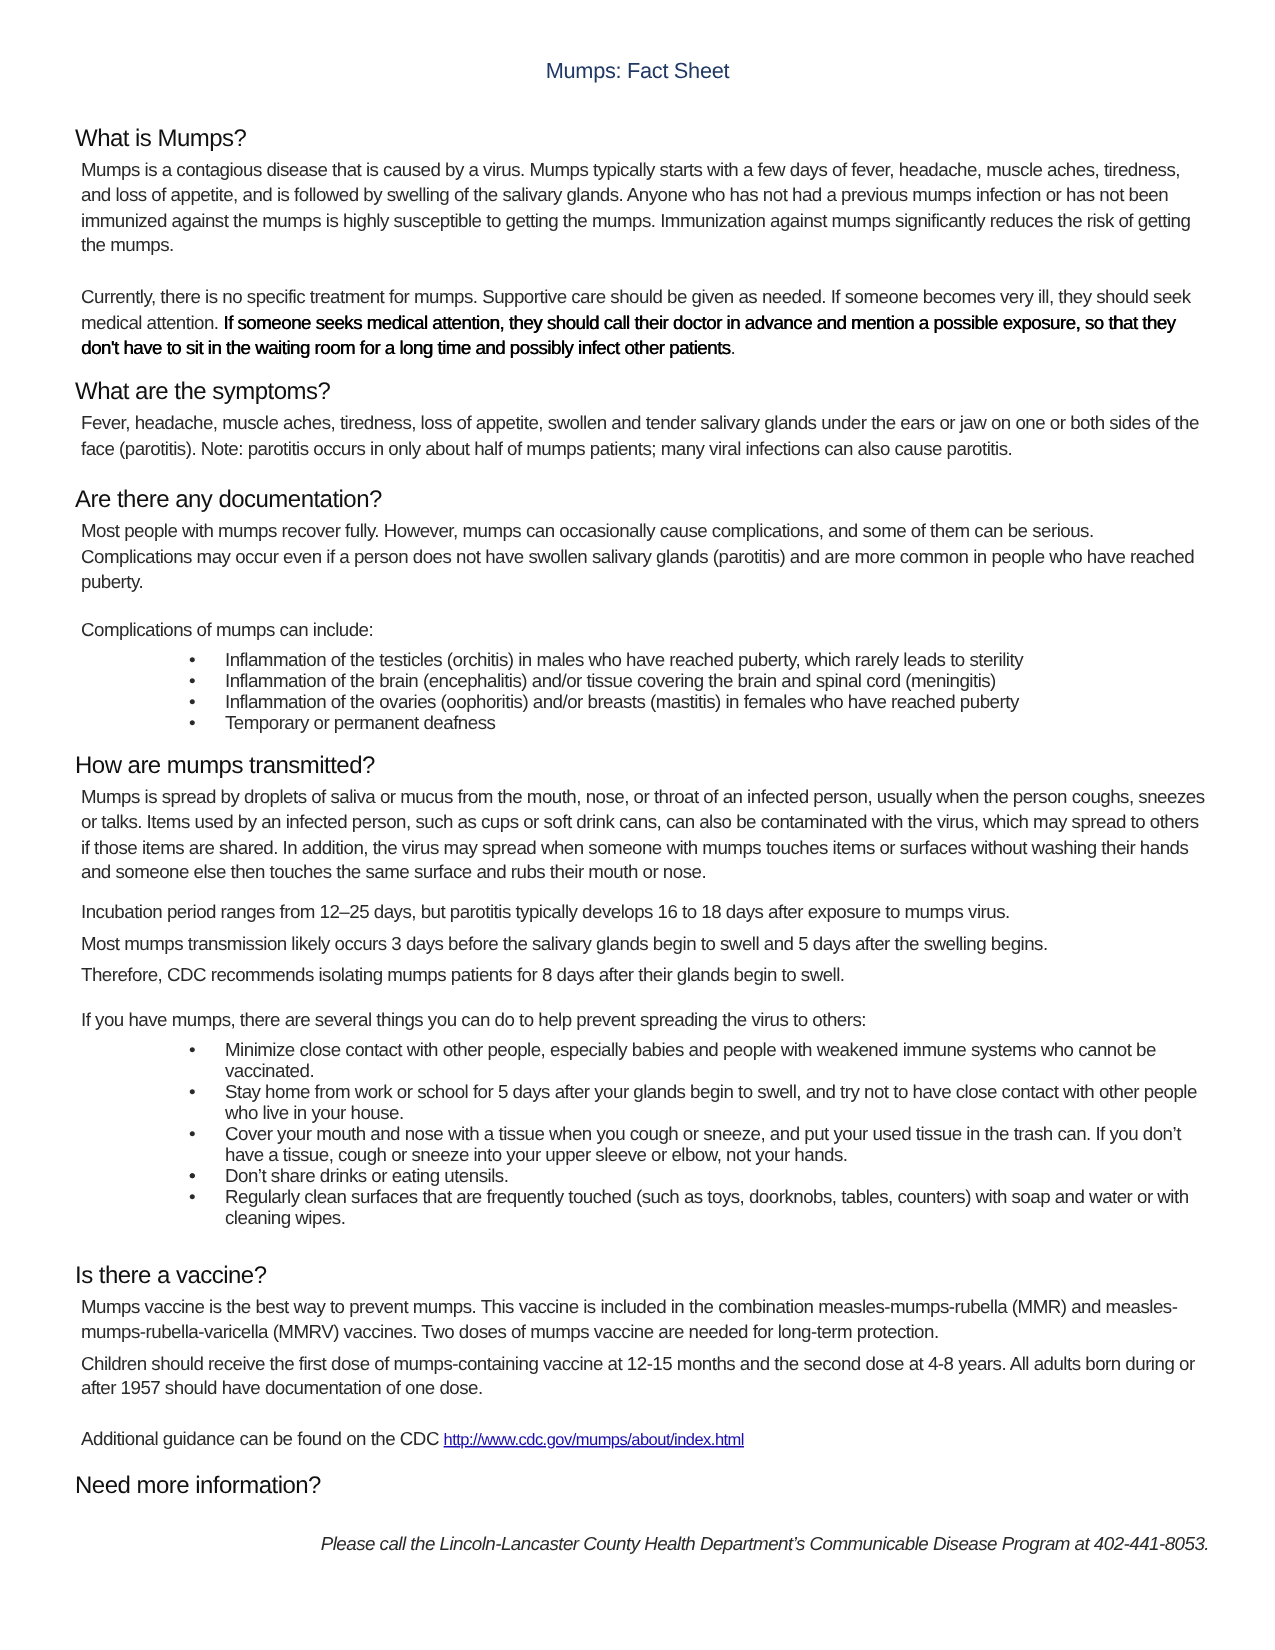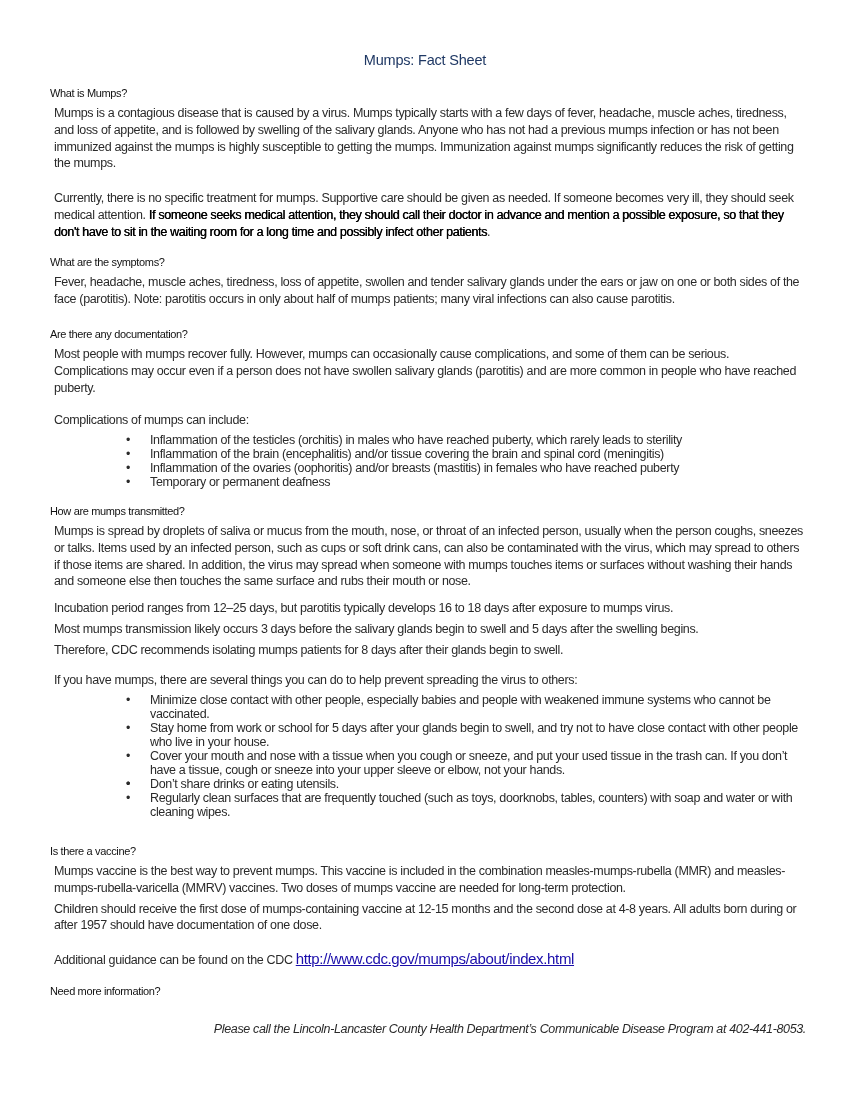--- a/index.html
+++ b/index.html
@@ -1,29 +1,29 @@
 <!DOCTYPE html>
 <html><head>
 <meta charset="utf-8">
 <style>
   html, body { margin: 0; padding: 0; background: #ffffff; }
   body { width: 850px; height: 1100px; position: relative; overflow: hidden;
          font-family: "Liberation Sans Narrow", "Liberation Sans", sans-serif; color: #222; }
   .page { position: absolute; left: 50px; top: 0; width: 752px; }
-  .title { position: absolute; left: 0; width: 850px; top: 52px; text-align: center;
+  .title { position: absolute; left: 0; width: 850px; top: 40px; text-align: center;
            font-size: 14.5px; color: #1f3864; letter-spacing: -0.2px; }
-  .h { font-size: 11px; color: #111; letter-spacing: -0.35px; margin: 0; line-height: 16px; }
+  .h { font-size: 16px; color: #111; letter-spacing: -0.35px; margin: 0; line-height: 16px; }
   p { margin: 4px; font-size: 12.5px; line-height: 16.8px; letter-spacing: -0.35px; color: #2a2a2a; }
   .bold { color: #000; font-weight: normal; text-shadow: 0.35px 0 0 #000; text-align: center; }
   .blk { position: absolute; left: 0; width: 760px; }
   ul { margin: 0; padding: 0; list-style: none; }
   ul li { position: relative; padding-left: 100px; font-size: 12.5px; line-height: 14px;
           letter-spacing: -0.35px; color: #2a2a2a; }
   ul li .b { position: absolute; left: 76px; top: 0; }
-  a { color: #1a0dab; text-decoration: underline; font-size: 15px; text-align: center; }
+  a { color: #1a0dab; text-decoration: underline; font-size: 11px; text-align: center; }
   .ital { font-style: italic; text-align: right; }
 </style>
 </head>
 <body>
 
 <div class="title">Mumps: Fact Sheet</div>
 
 <div class="page">
 
   <div class="blk" style="top:85px">

